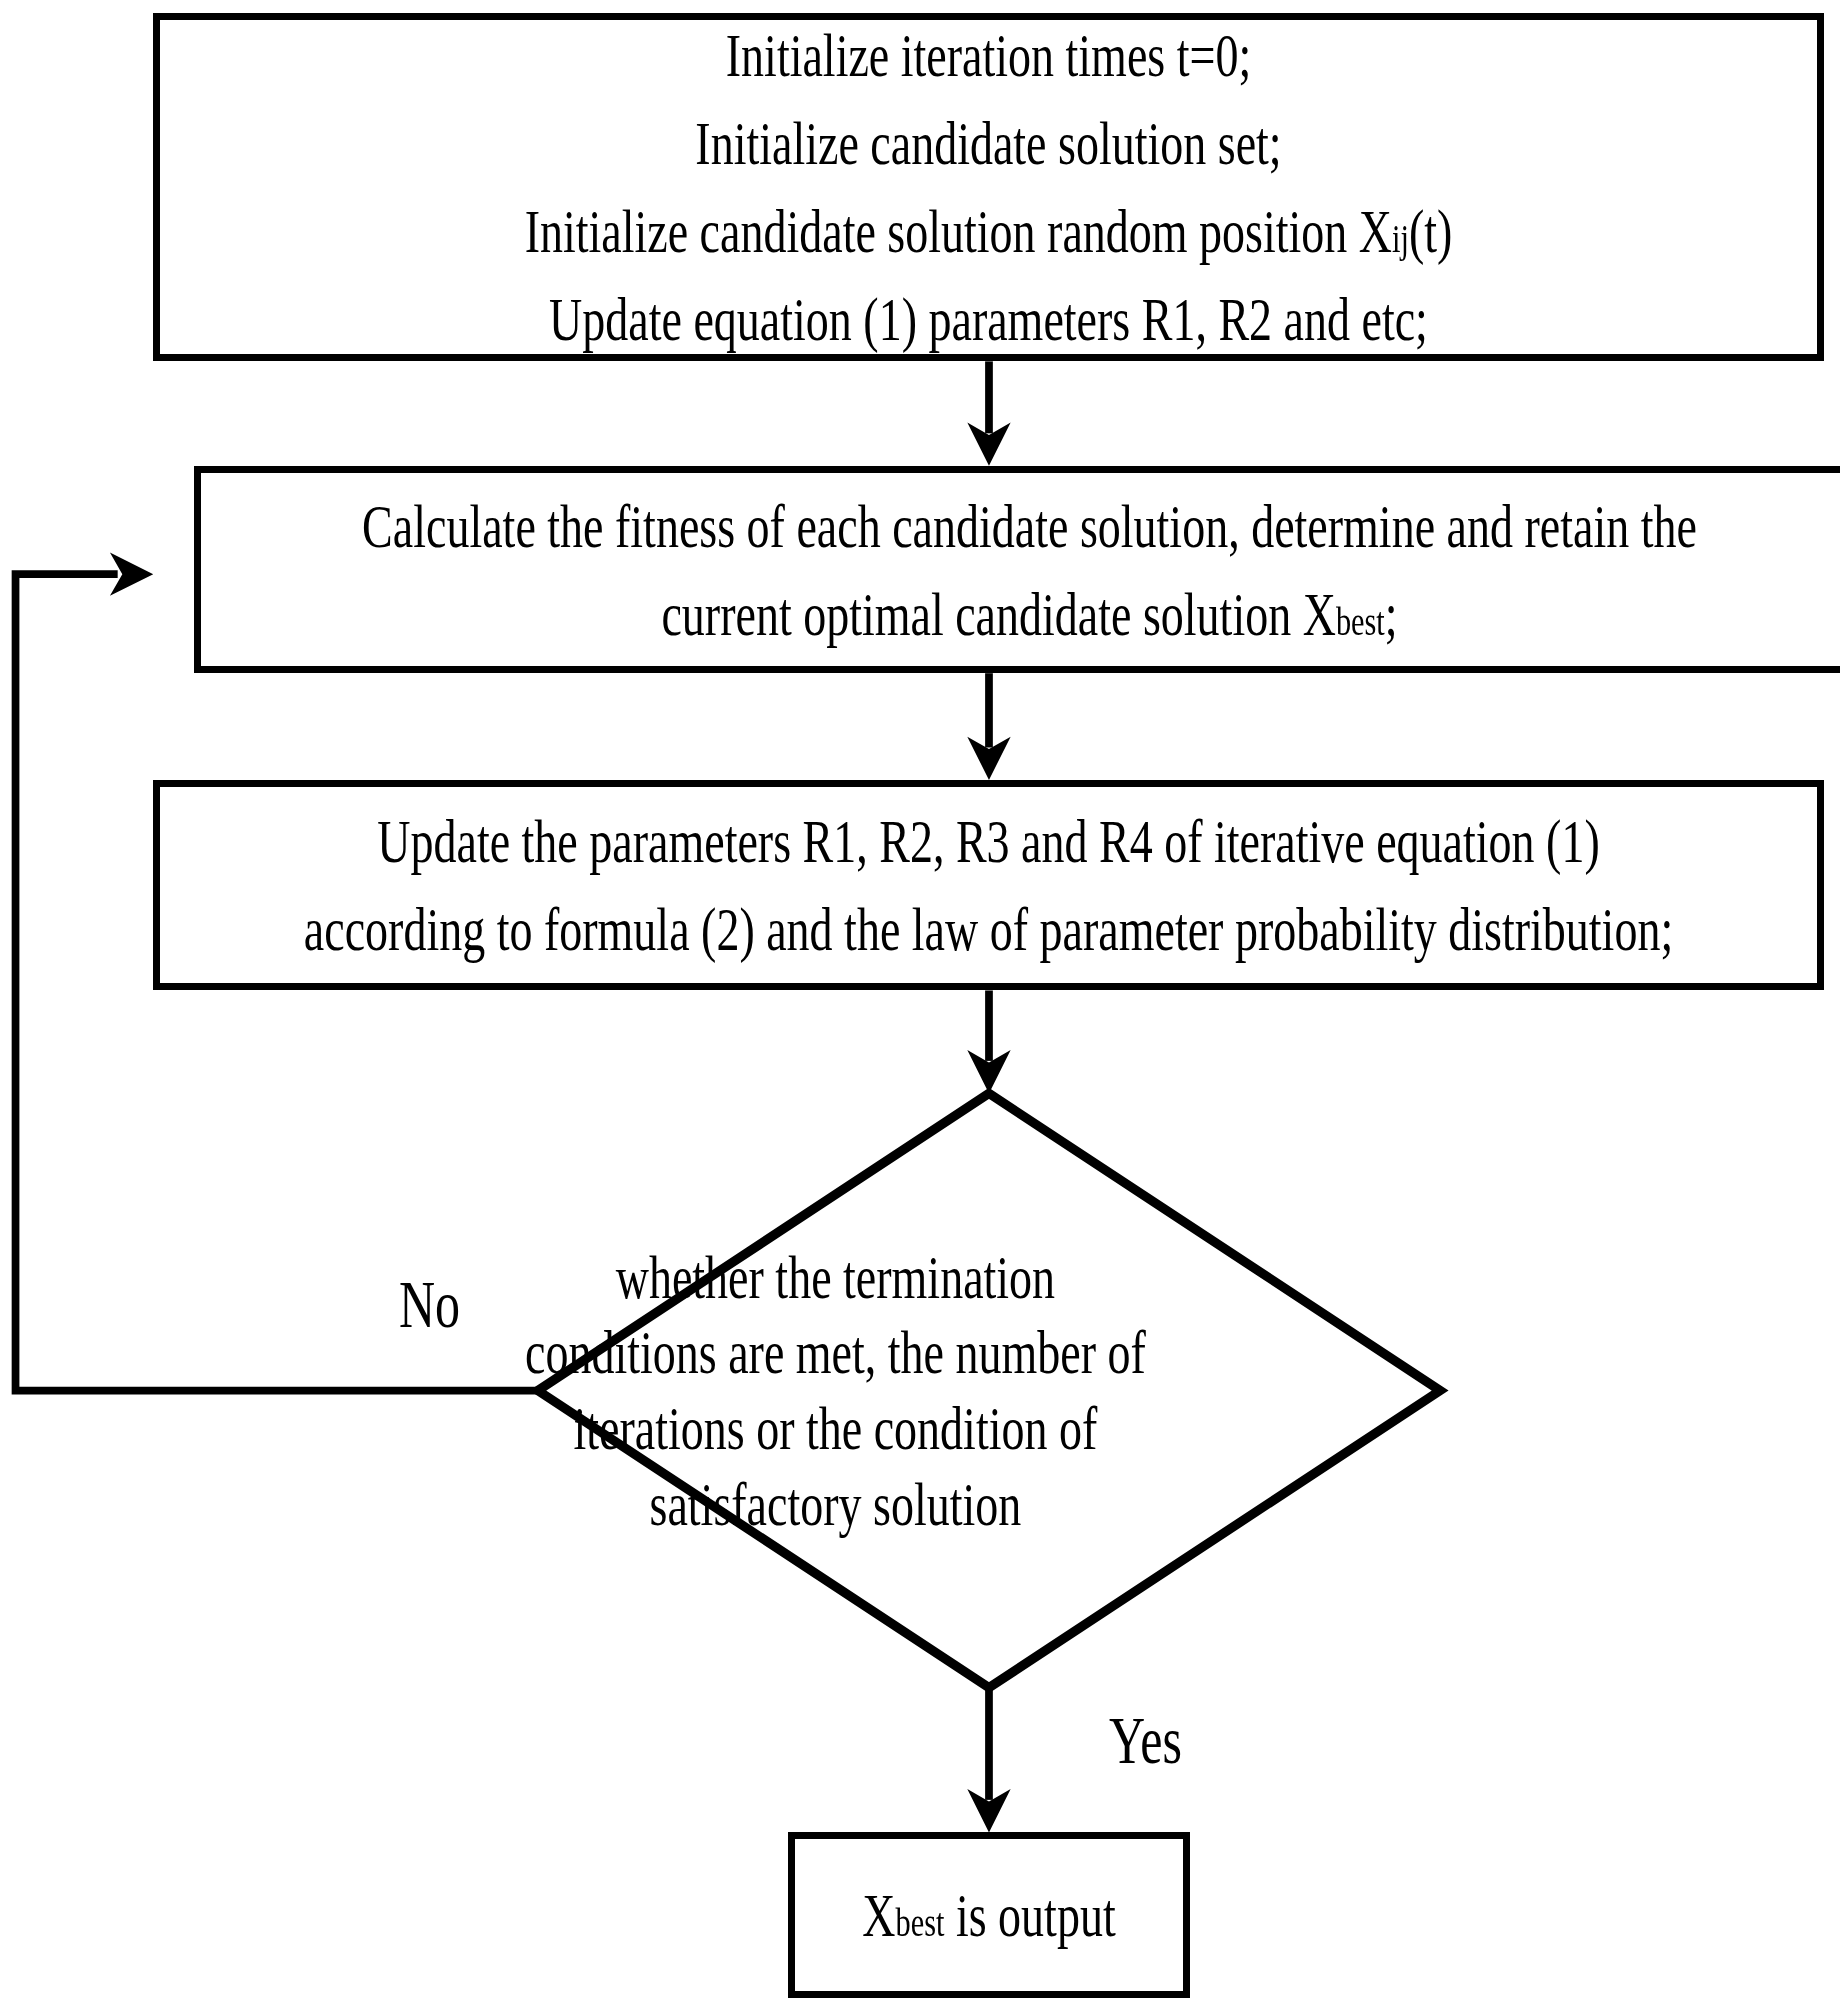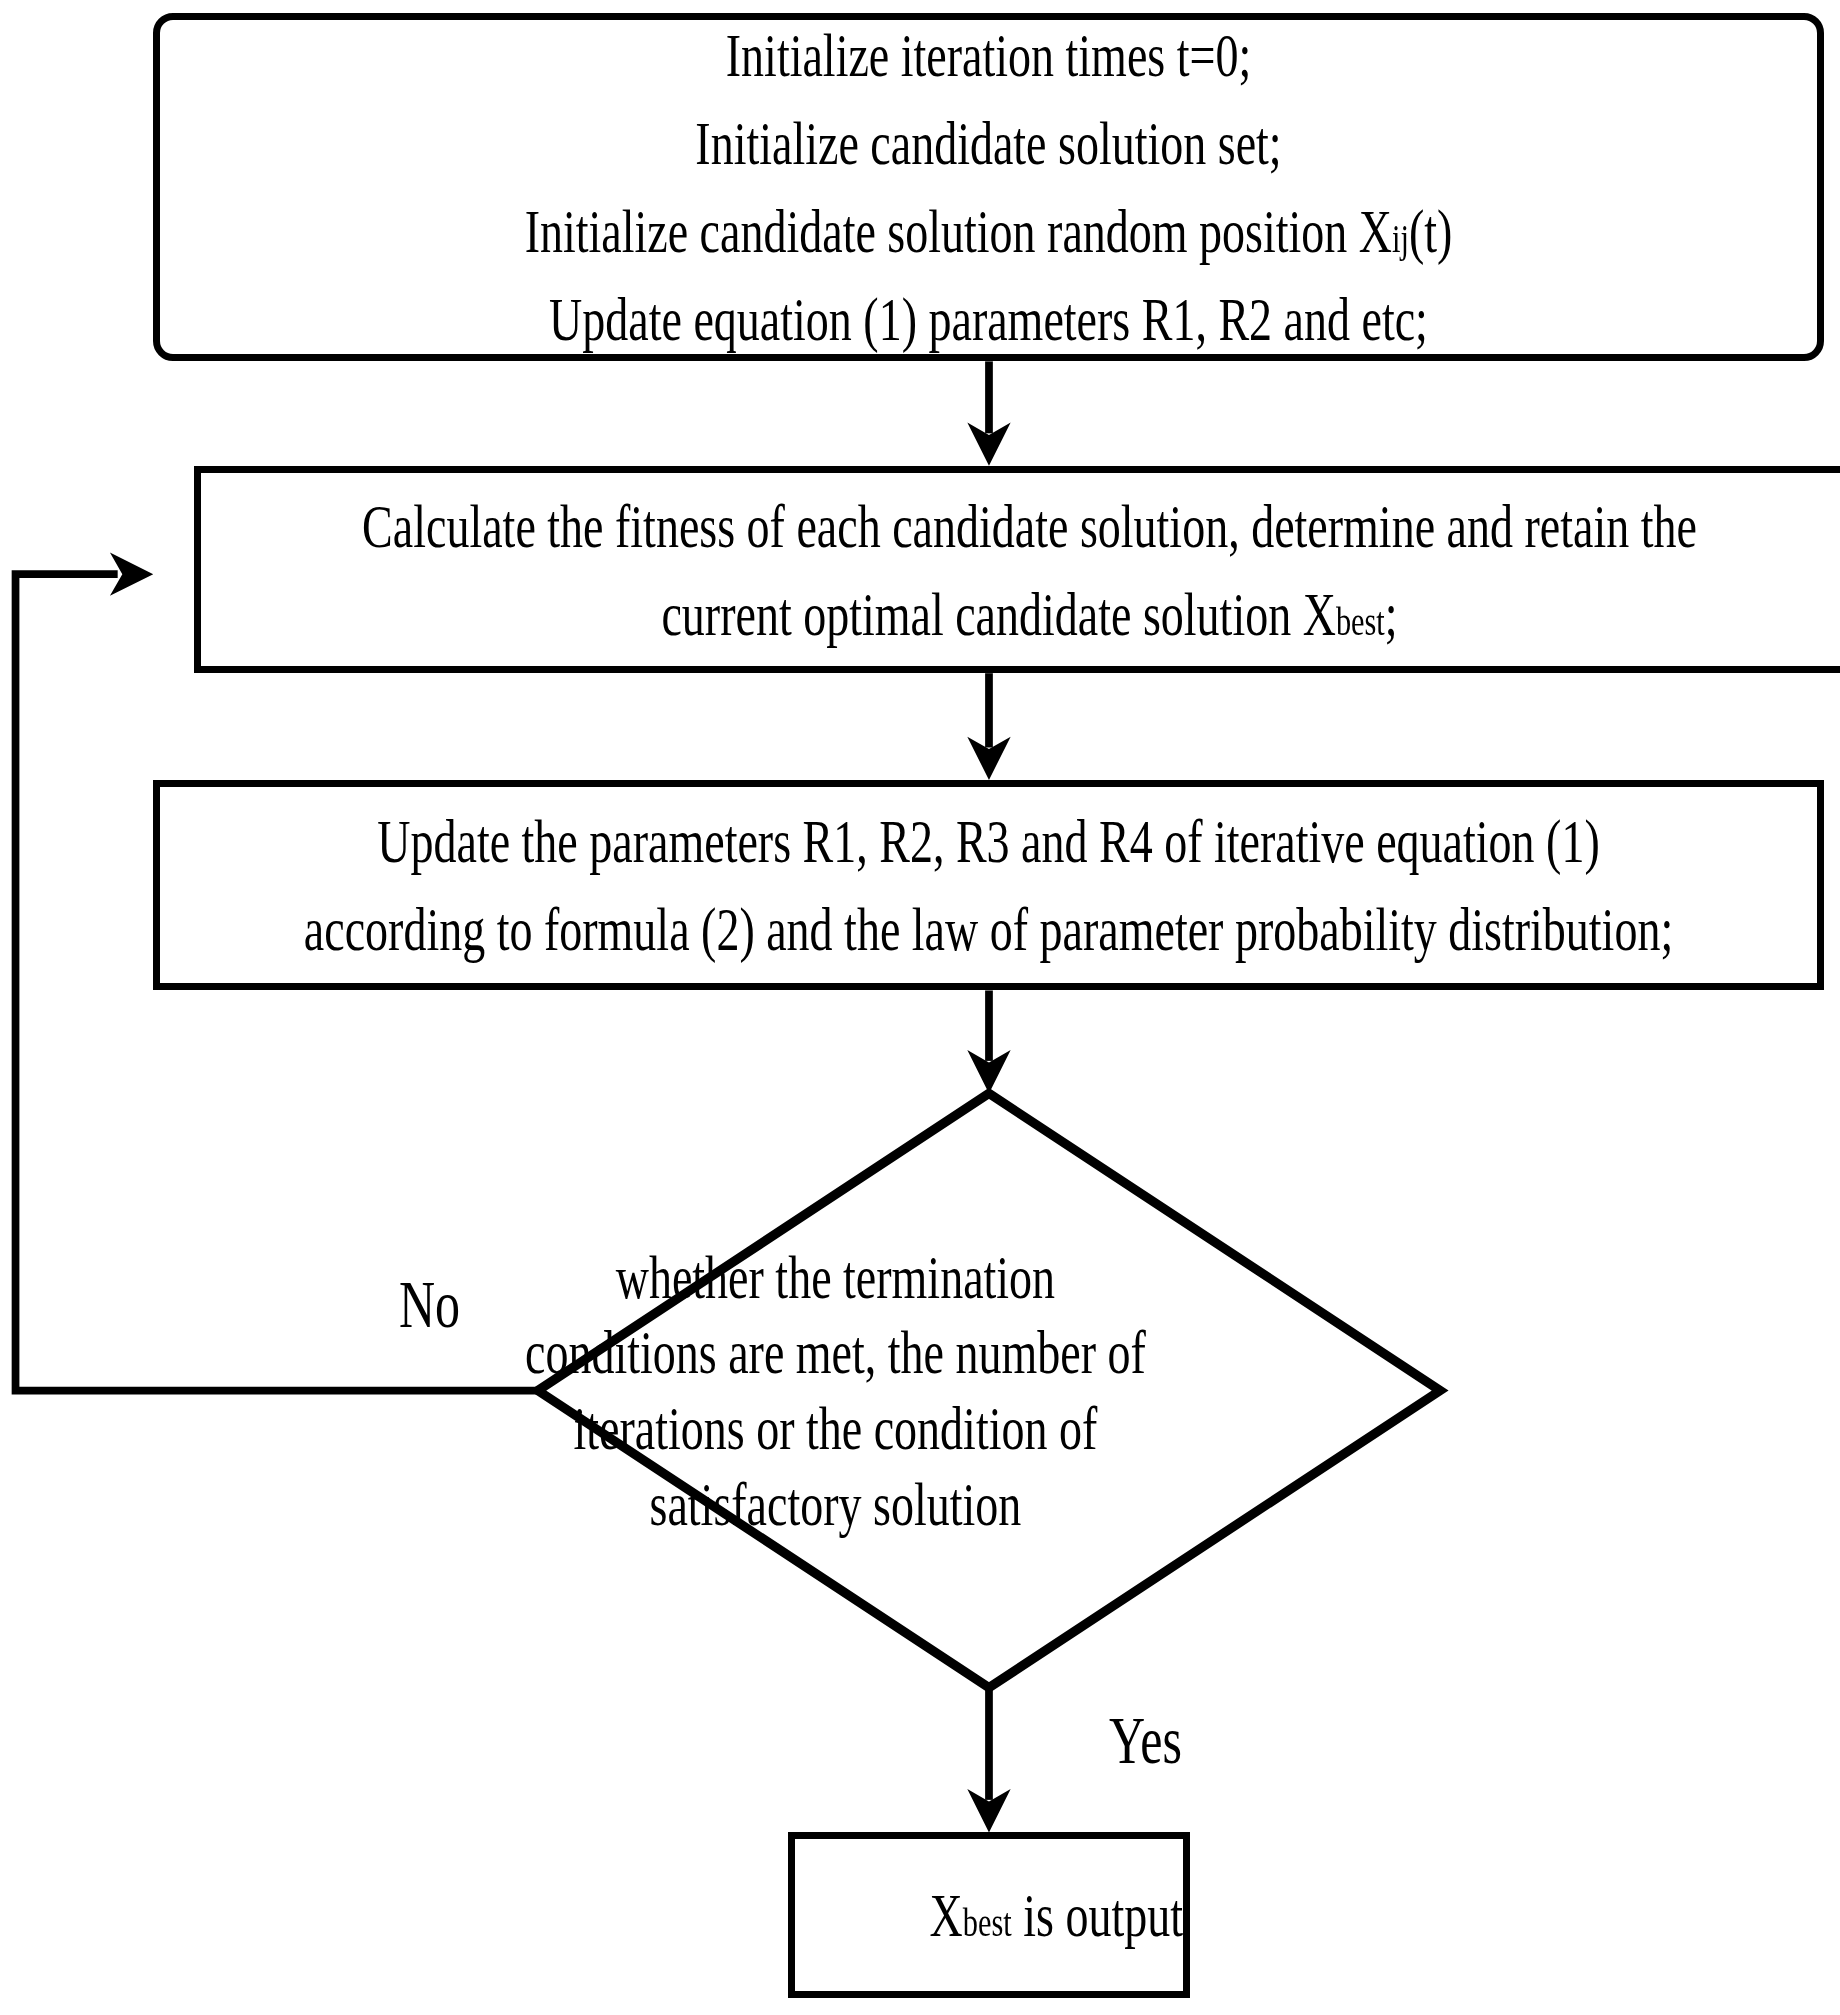--- a/index.html
+++ b/index.html
@@ -23,24 +23,24 @@
     position:absolute;z-index:2;left:525px;top:1278px;width:929px;height:226px;
     display:flex;align-items:center;justify-content:flex-start;
   }
   .dtext .tblock{line-height:56px;}
   .lab{
     position:absolute;z-index:2;display:flex;align-items:center;justify-content:center;
     font-size:50px;transform:scaleY(1.35);transform-origin:50% 50%;white-space:nowrap;
   }
   #lab-no{left:352px;top:1261px;width:155px;height:85px;}
   #lab-yes{left:1064px;top:1696px;width:163px;height:87px;}
-  #box-init{left:153px;top:13px;width:1671px;height:348px;border-radius:20px;}
+  #box-init{left:153px;top:13px;width:1671px;height:348px;}
   #box-fitness{left:153px;top:466px;width:1671px;height:207px;margin-left:41px;}
   #box-update{left:153px;top:780px;width:1671px;height:210px;}
-  #box-output{left:788px;top:1832px;width:402px;height:166px;justify-content:flex-end;}
+  #box-output{left:788px;top:1832px;width:402px;height:166px;}
 </style>
 </head>
 <body>
 
 <div class="canvas">
 
   <svg class="layer" width="1841" height="2015" viewBox="0 0 2379 2604">
     <g stroke="#000000" stroke-width="10" fill="none">
       <line x1="1278" y1="467" x2="1278" y2="560"></line>
       <line x1="1278" y1="870" x2="1278" y2="966"></line>

